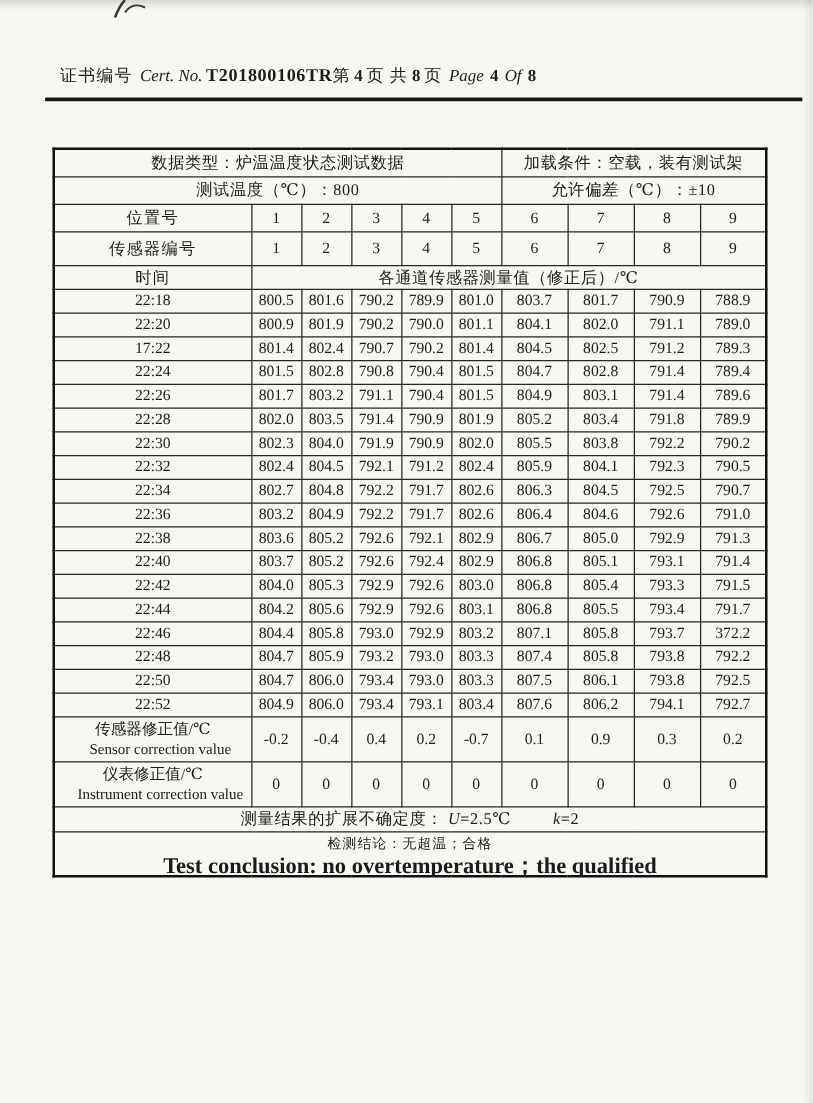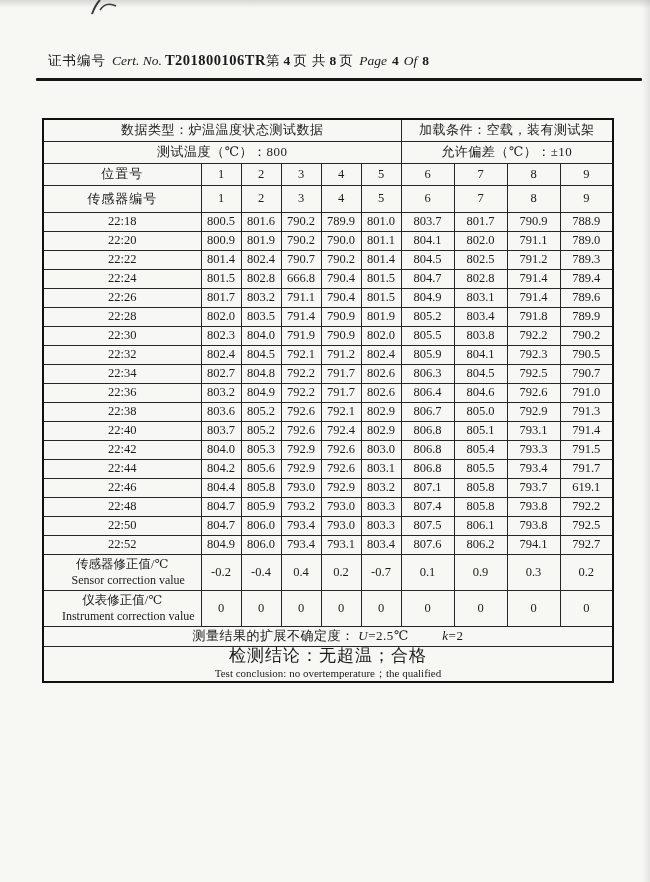--- a/index.html
+++ b/index.html
@@ -42,22 +42,22 @@
     border:1px solid #262626;text-align:center;vertical-align:middle;
     padding:0 1px;white-space:nowrap;overflow:hidden;
   }
   .cert-table{border:2px solid #101010;}
   tr.h22{height:22px;} tr.h27{height:27px;} tr.h19{height:19px;}
   tr.h36{height:36px;margin-top:27px;} tr.h20{height:20px;padding-left:44px;}
   td.zh13{font-size:13px;letter-spacing:.5px;}
   td.lbl{font-size:13px;letter-spacing:1px;}
   .two-line{line-height:16px;font-size:12.5px;letter-spacing:0;}
   .two-line .en{font-size:12px;letter-spacing:0;display:block;padding-left:12px;}
-  .concl .zh{display:block;font-size:17px;letter-spacing:1px;line-height:18px;}
-  .concl .en{display:block;font-size:11px;line-height:16px;}
+  .concl .zh{display:block;font-size:11px;letter-spacing:1px;line-height:18px;}
+  .concl .en{display:block;font-size:18px;line-height:16px;font-weight:bold;}
   .it{font-style:italic;}
   .usp{display:inline-block;width:26px;}
 </style>
 </head>
 <body>
 
 <div class="scan-edge-top"></div>
 <div class="scan-edge-right"></div>
 
 <svg class="stray-mark" viewBox="0 0 34 16">
@@ -115,20 +115,24 @@
     <td>1</td>
         <td>2</td>
         <td>3</td>
         <td>4</td>
         <td>5</td>
         <td>6</td>
         <td>7</td>
         <td>8</td>
         <td>9</td>
       </tr>
+    <tr class="h19">
+      <td class="lbl">时间</td>
+      <td colspan="9" class="zh13">各通道传感器测量值（修正后）/℃</td>
+    </tr>
   </tbody>
   <tbody>
       <tr class="h19">
         <td>22:18</td>
         <td>800.5</td>
         <td>801.6</td>
         <td>790.2</td>
         <td>789.9</td>
         <td>801.0</td>
         <td>803.7</td>
@@ -142,36 +146,36 @@
         <td>801.9</td>
         <td>790.2</td>
         <td>790.0</td>
         <td>801.1</td>
         <td>804.1</td>
         <td>802.0</td>
         <td>791.1</td>
         <td>789.0</td>
       </tr>
       <tr class="h19">
-        <td>22:22</td>
+        <td>17:22</td>
         <td>801.4</td>
         <td>802.4</td>
         <td>790.7</td>
         <td>790.2</td>
         <td>801.4</td>
         <td>804.5</td>
         <td>802.5</td>
         <td>791.2</td>
         <td>789.3</td>
       </tr>
       <tr class="h19">
         <td>22:24</td>
         <td>801.5</td>
         <td>802.8</td>
-        <td>666.8</td>
+        <td>790.8</td>
         <td>790.4</td>
         <td>801.5</td>
         <td>804.7</td>
         <td>802.8</td>
         <td>791.4</td>
         <td>789.4</td>
       </tr>
       <tr class="h19">
         <td>22:26</td>
         <td>801.7</td>
@@ -295,21 +299,21 @@
       <tr class="h19">
         <td>22:46</td>
         <td>804.4</td>
         <td>805.8</td>
         <td>793.0</td>
         <td>792.9</td>
         <td>803.2</td>
         <td>807.1</td>
         <td>805.8</td>
         <td>793.7</td>
-        <td>619.1</td>
+        <td>372.2</td>
       </tr>
       <tr class="h19">
         <td>22:48</td>
         <td>804.7</td>
         <td>805.9</td>
         <td>793.2</td>
         <td>793.0</td>
         <td>803.3</td>
         <td>807.4</td>
         <td>805.8</td>

